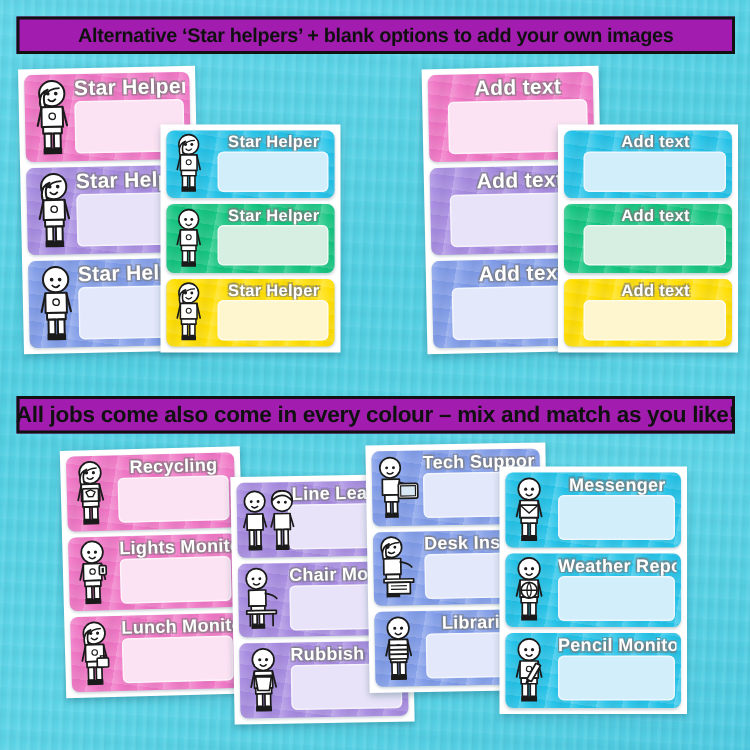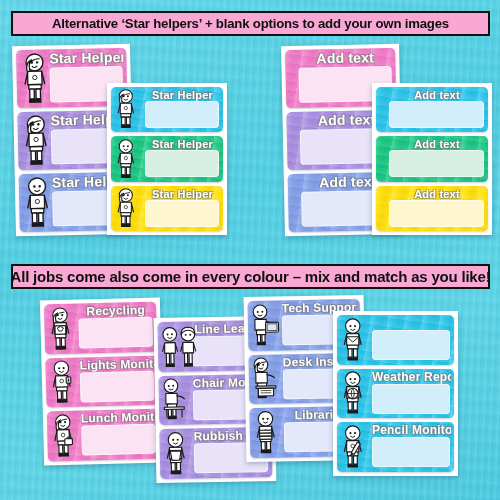--- a/index.html
+++ b/index.html
@@ -14,21 +14,21 @@
     position:absolute;inset:0;
     background:
       repeating-linear-gradient(92deg, rgba(255,255,255,0.055) 0px, rgba(255,255,255,0.055) 2px, rgba(0,0,0,0.03) 3px, rgba(0,0,0,0.0) 7px),
       repeating-linear-gradient(3deg, rgba(255,255,255,0.05) 0px, rgba(255,255,255,0.0) 5px, rgba(0,0,0,0.025) 9px, rgba(0,0,0,0.0) 14px),
       linear-gradient(160deg,#63d8ea 0%,#53d0e4 40%,#5ed6e8 70%,#4ecbe2 100%);
   }
 
   
   .banner{
     position:absolute;
-    background:#f9a8d4;
+    background:#a21caf;
     border:2.5px solid #111111;
     box-sizing:border-box;
     display:flex;align-items:center;justify-content:center;
     z-index:40;
   }
   .banner span{
     font-weight:bold;
     color:#101010;
     letter-spacing:-0.2px;
     white-space:nowrap;
@@ -467,20 +467,21 @@
             <rect x="6" y="27" width="16" height="4" stroke="#1a1a1a" stroke-width="1.5" fill="#ffffff" stroke-linejoin="round"></rect>
             <rect x="6" y="31" width="16" height="4" stroke="#1a1a1a" stroke-width="1.5" fill="#ffffff" stroke-linejoin="round"></rect>
             <rect x="6" y="35" width="16" height="4" stroke="#1a1a1a" stroke-width="1.5" fill="#ffffff" stroke-linejoin="round"></rect>
           </svg>
         </div>
       </div>
     </div>
     <div class="sheet" style="left: 333px; top: 311px; width: 125px; height: 165px; transform: rotate(0deg); z-index: 13;">
       <div class="card" style="left: 4px; top: 4px; width: 117px; height: 49.6667px; background: rgb(34, 194, 232);">
         <div class="wash"></div>
+        <div class="label" style="left: 35px; top: 1px; line-height: 15px; font-size: 12px;">Messenger</div>
         <div class="writebox" style="left: 35px; top: 15px; right: 4px; height: 30px; background: rgb(211, 238, 251);"></div>
         <div class="kid" style="bottom: 1px;">
           <svg viewBox="0 0 30 62" width="29" height="47">
             <circle cx="14" cy="12" r="9.5" stroke="#1a1a1a" stroke-width="1.5" fill="#ffffff" stroke-linejoin="round"></circle>
             <circle cx="11" cy="12" r="1.4" fill="#1a1a1a"></circle>
             <circle cx="17" cy="12" r="1.4" fill="#1a1a1a"></circle>
             <path d="M11 16 q3 3.5 6 0" stroke="#1a1a1a" stroke-width="1.3" fill="none"></path>
             <path d="M6 22 h16 v15 h-16 z" stroke="#1a1a1a" stroke-width="1.5" fill="#ffffff" stroke-linejoin="round"></path>
             <circle cx="14" cy="29" r="2.4" fill="none" stroke="#1a1a1a" stroke-width="1"></circle>
             <path d="M6 23 l-3 13 M22 23 l3 13" stroke="#1a1a1a" stroke-width="1.6" fill="none" stroke-linecap="round"></path>

